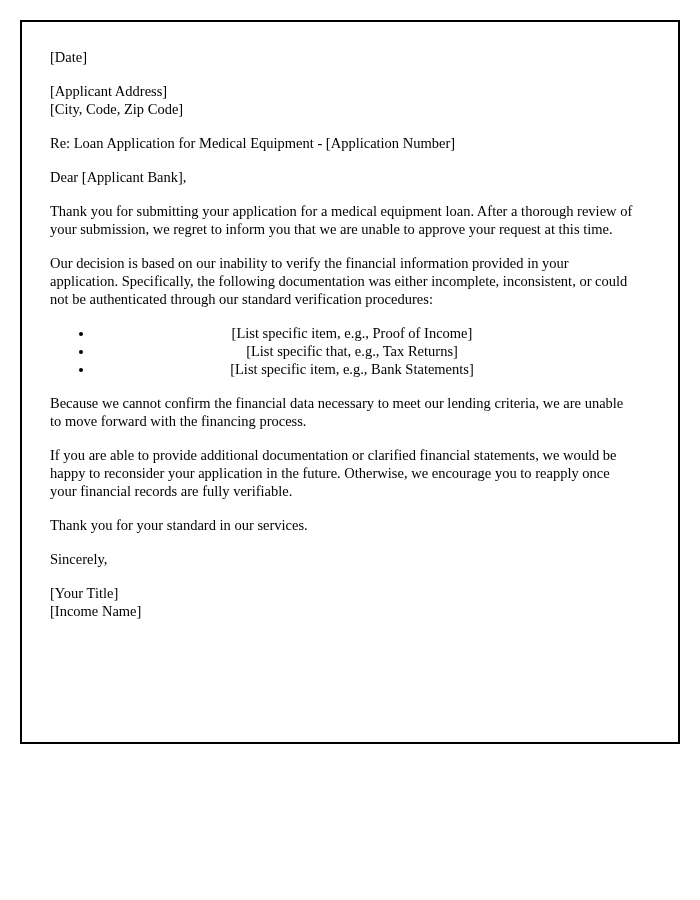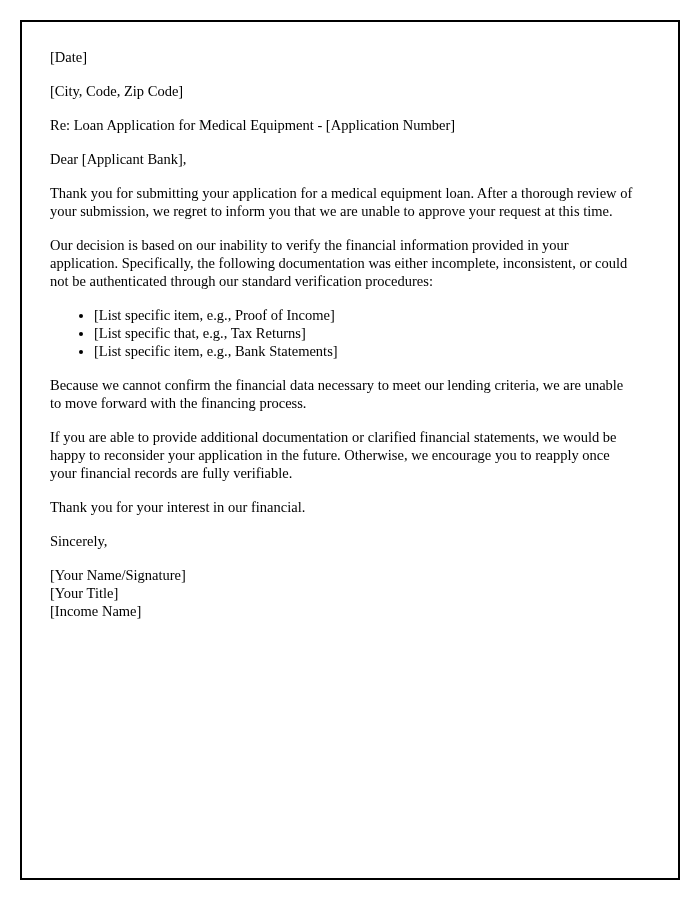--- a/index.html
+++ b/index.html
@@ -12,58 +12,60 @@
     position: relative;
     width: 700px;
     height: 900px;
     background: #ffffff;
   }
   .document {
     position: absolute;
     top: 20px;
     left: 20px;
     width: 660px;
-    height: 860px;
+    height: 724px;
     border: 2px solid #000000;
     background: #ffffff;
     padding: 26px 30px 26px 28px;
     color: #000000;
     font-size: 14.5px;
     line-height: 18px;
     overflow: hidden;
   }
   .block {
     margin-bottom: 16px;
     max-width: 584px;
   }
   .line {
     display: block;
   }
   ul.doc-list {
     list-style: disc;
     margin: 0 0 16px 0;
     padding-left: 44px;
     max-width: 560px;
+    text-align: center;
   }
   ul.doc-list li {
     margin: 0;
     line-height: 18px;
   }
 </style>
 </head>
 <body>
 
 <div class="page">
   <div class="document">
 
     <div class="block">
       <span class="line">[Date]</span>
     </div>
 
     <div class="block">
+      <span class="line">[Applicant Address]</span>
       <span class="line">[City, Code, Zip Code]</span>
     </div>
 
     <div class="block">
       <span class="line">Re: Loan Application for Medical Equipment - [Application Number]</span>
     </div>
 
     <div class="block">
       <span class="line">Dear [Applicant Bank],</span>
     </div>
@@ -75,26 +77,25 @@
     <ul class="doc-list">
       <li>[List specific item, e.g., Proof of Income]</li>
       <li>[List specific that, e.g., Tax Returns]</li>
       <li>[List specific item, e.g., Bank Statements]</li>
     </ul>
 
     <div class="block">Because we cannot confirm the financial data necessary to meet our lending criteria, we are unable to move forward with the financing process.</div>
 
     <div class="block">If you are able to provide additional documentation or clarified financial statements, we would be happy to reconsider your application in the future. Otherwise, we encourage you to reapply once your financial records are fully verifiable.</div>
 
-    <div class="block">Thank you for your interest in our financial.</div>
+    <div class="block">Thank you for your standard in our services.</div>
 
     <div class="block">
       <span class="line">Sincerely,</span>
     </div>
 
     <div class="block">
-      <span class="line">[Your Name/Signature]</span>
       <span class="line">[Your Title]</span>
       <span class="line">[Income Name]</span>
     </div>
 
   </div>
 </div>
 
 </body></html>

